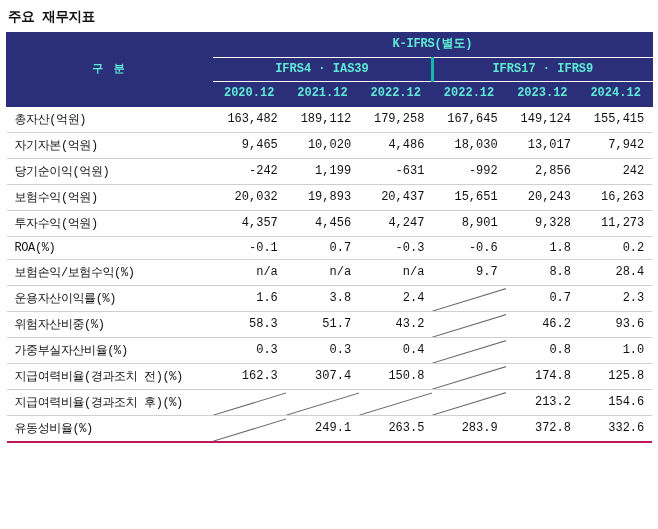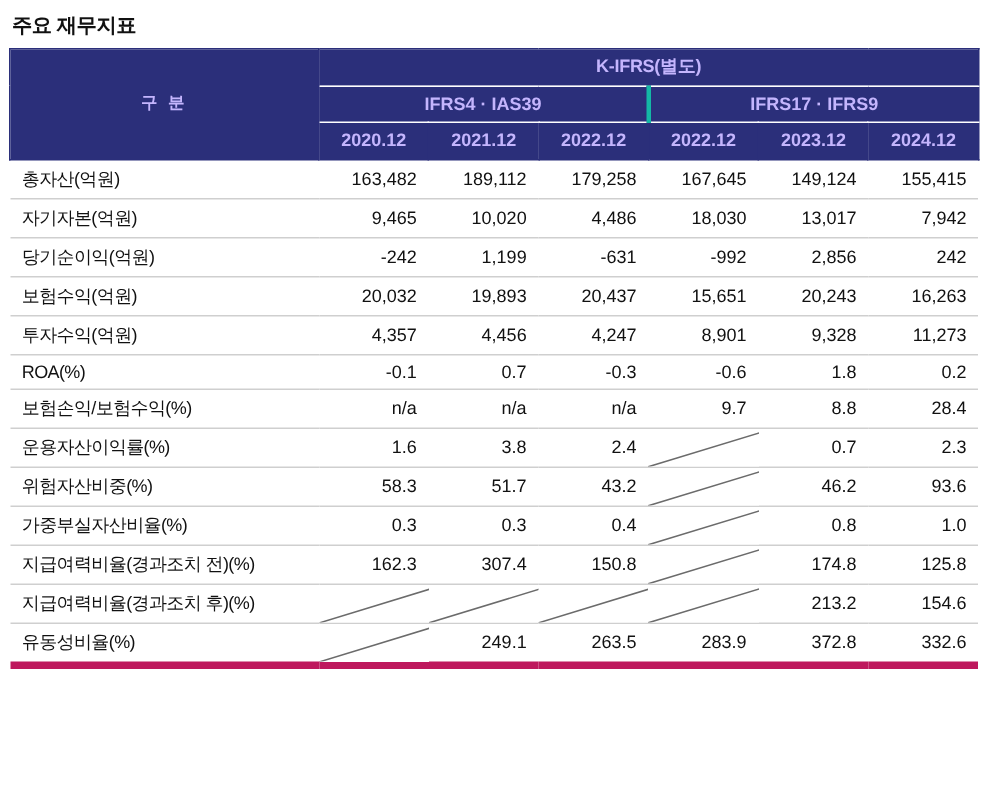--- a/index.html
+++ b/index.html
@@ -13,40 +13,41 @@
     font-family: "Liberation Sans", sans-serif;
     color: #111111;
     overflow: hidden;
   }
   .page {
     width: 658px;
     height: 529px;
     position: relative;
     box-sizing: border-box;
     padding: 6px 6px 0 6px;
+    font-family: Liberation Mono, monospace;
   }
   .doc-title {
     font-size: 13.5px;
     font-weight: bold;
     color: #111111;
     margin: 2px 0 6px 2px;
     letter-spacing: -0.3px;
   }
   table.fin {
     border-collapse: collapse;
     width: 646px;
     table-layout: fixed;
     font-size: 12px;
   }
   table.fin col.c-label { width: 206px; }
   table.fin col.c-num { width: 73.3px; }
 
   thead th {
     background: #2b2f7a;
-    color: #c4b5fd;
+    color: #5eead4;
     font-weight: bold;
     border: 1px solid #2b2f7a;
     padding: 4px 6px;
     text-align: center;
     font-size: 12px;
     line-height: 1.3;
   }
   thead th.hdr-kifrs {
     border-bottom: 1px solid #ffffff;
     font-size: 12px;
@@ -95,21 +96,21 @@
     color: #111111;
     font-variant-numeric: tabular-nums;
   }
   tbody tr td.num.na {
     color: #111111;
   }
   tbody tr:first-child td {
     border-top: 1px solid #8a8a8a;
   }
   tbody tr:last-child td {
-    border-bottom: 5px solid #be185d;
+    border-bottom: 2px solid #be185d;
   }
   
   td.slash {
     position: relative;
     padding: 0;
   }
   td.slash .diag {
     position: absolute;
     left: 0; top: 0; right: 0; bottom: 0;
     overflow: hidden;

